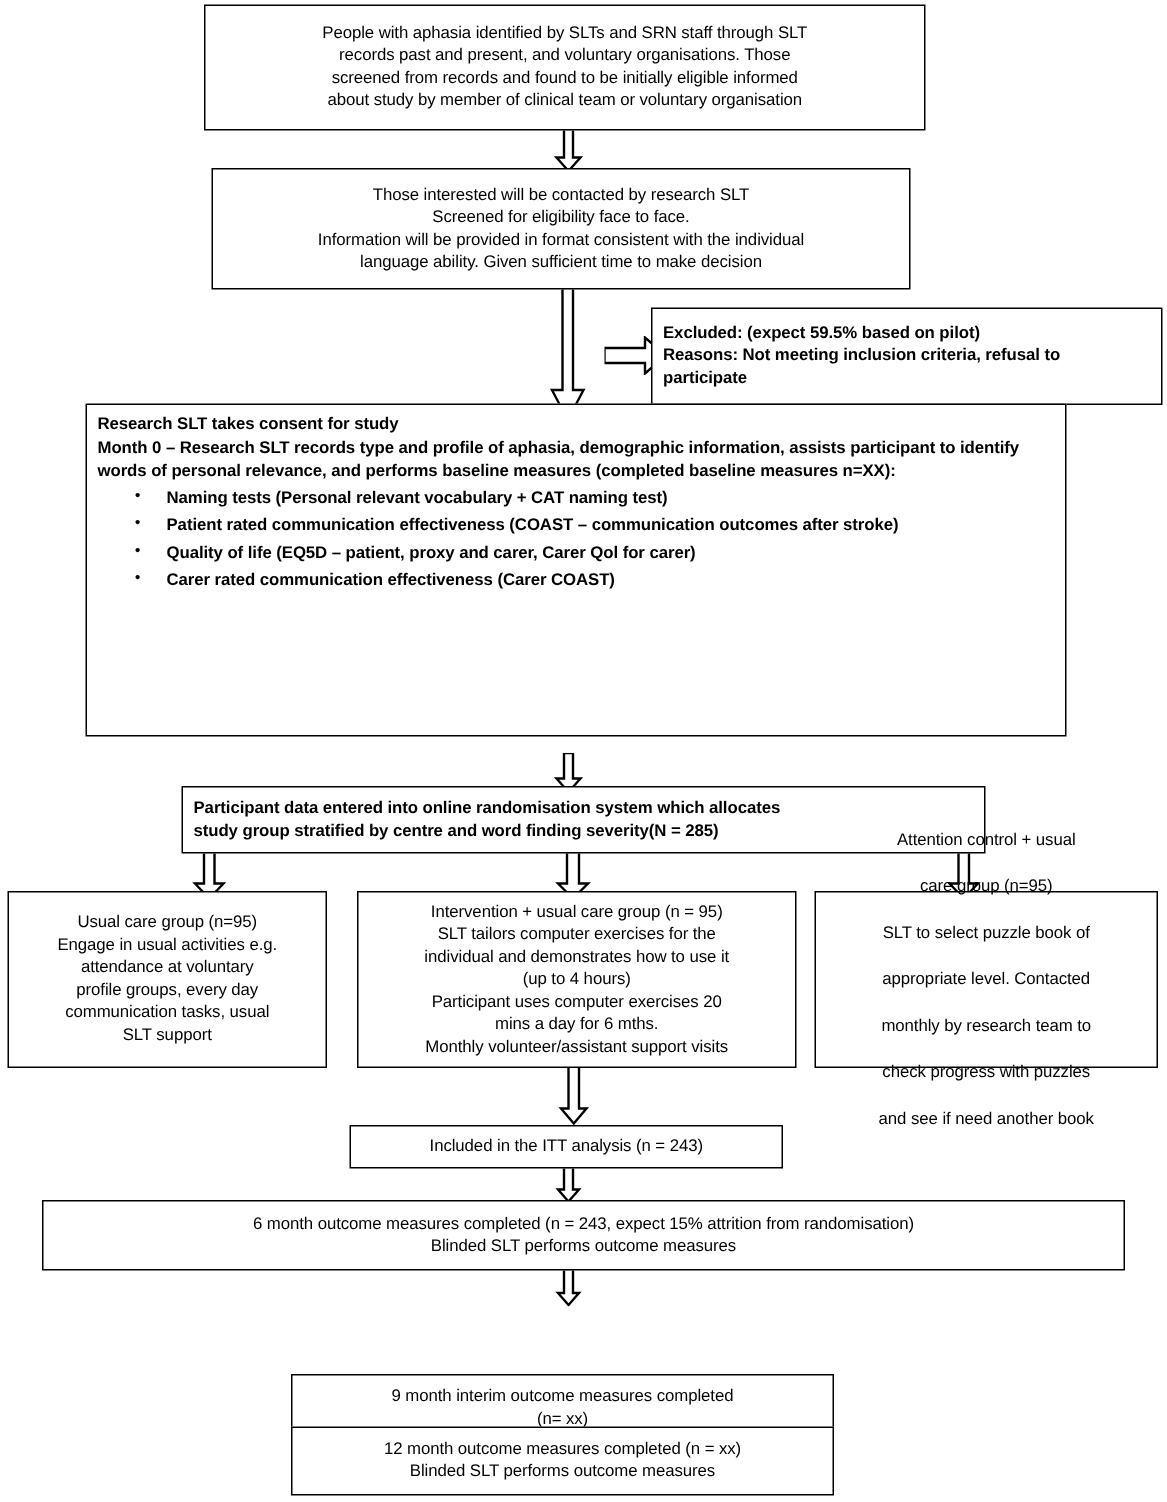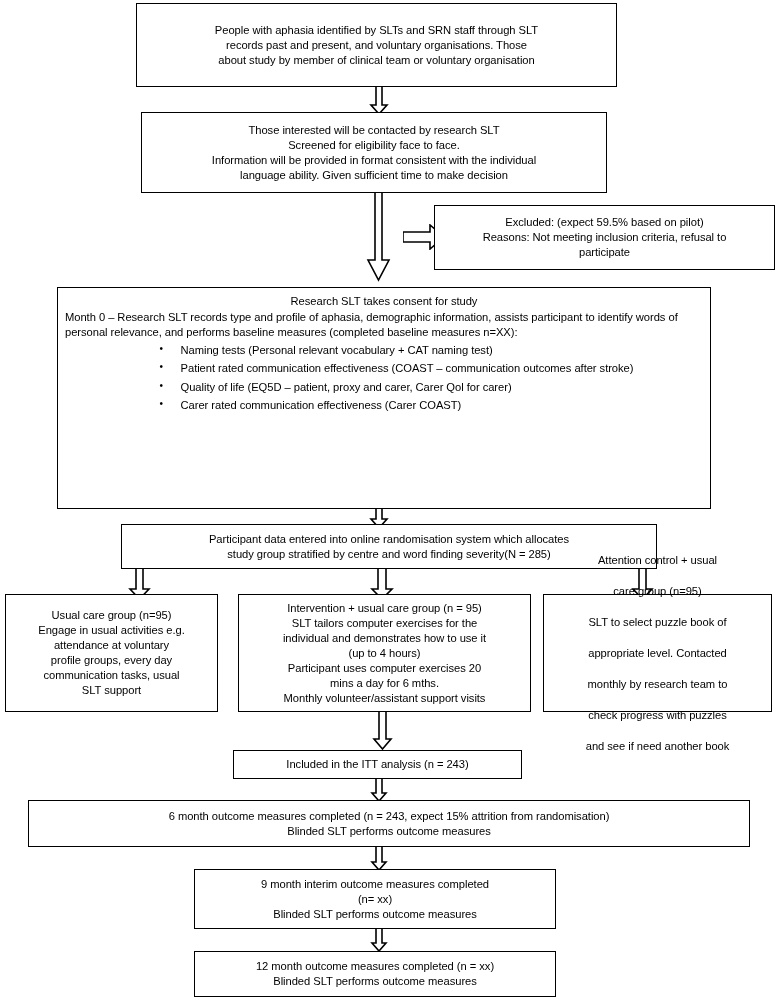--- a/index.html
+++ b/index.html
@@ -28,21 +28,21 @@
     display: flex;
     flex-direction: column;
     justify-content: center;
     font-size: 11.2px;
     line-height: 1.34;
     letter-spacing: -0.05px;
     padding: 3px 7px;
     z-index: 3;
   }
   .box.center { text-align: center; align-items: center; }
-  .box.left   { text-align: left;   align-items: center; }
+  .box.left   { text-align: left;   align-items: flex-start; font-weight: bold; }
   .box p { margin: 0; }
 
   
   ul.bullets {
     margin: 3px 0 0 0;
     padding: 0 0 0 46px;
     list-style: none;
   }
   ul.bullets li {
     position: relative;
@@ -72,20 +72,21 @@
   }
 </style>
 </head>
 <body>
 
 <div id="canvas">
 
   <div class="box center" style="left:136px; top:3px; width:481px; height:84px;">
     <p>People with aphasia identified by SLTs and SRN staff through SLT</p>
     <p>records past and present, and voluntary organisations. Those</p>
+    <p>screened from records and found to be initially eligible informed</p>
     <p>about study by member of clinical team or voluntary organisation</p>
   </div>
 
   <div class="arrow" style="left:368px; top:86px; width:22px; height:29px;">
     <svg viewBox="0 0 22 29" width="22" height="29">
       <path d="M8 0 L14 0 L14 19 L19 19 L11 28 L3 19 L8 19 Z"></path>
     </svg>
   </div>
 
   <div class="box center" style="left:141px; top:112px; width:466px; height:81px;">
@@ -106,21 +107,21 @@
       <path d="M0 8 L27 8 L27 1 L41 13 L27 25 L27 18 L0 18 Z"></path>
     </svg>
   </div>
 
   <div class="box left" style="left:434px; top:205px; width:341px; height:65px;">
     <p>Excluded: (expect 59.5% based on pilot)</p>
     <p>Reasons: Not meeting inclusion criteria, refusal to</p>
     <p>participate</p>
   </div>
 
-  <div class="box left" style="left:57px; top:287px; width:654px; height:222px; justify-content:flex-start; padding-top:6px;">
+  <div class="box left" style="left:57px; top:269px; width:654px; height:222px; justify-content:flex-start; padding-top:6px;">
     <p>Research SLT takes consent for study</p>
     <p style="margin-top:1px;">Month 0 – Research SLT records type and profile of aphasia, demographic information, assists participant to identify words of personal relevance,  and  performs baseline measures (completed baseline measures n=XX):</p>
     <ul class="bullets">
       <li>Naming tests (Personal relevant vocabulary + CAT naming test)</li>
       <li>Patient rated communication effectiveness (COAST – communication outcomes after stroke)</li>
       <li>Quality of life (EQ5D – patient, proxy and carer, Carer Qol for carer)</li>
       <li>Carer rated communication effectiveness (Carer COAST)</li>
     </ul>
   </div>
 
@@ -200,21 +201,21 @@
     <p>6 month outcome measures completed (n = 243, expect 15% attrition from randomisation)</p>
     <p>Blinded SLT performs outcome measures</p>
   </div>
 
   <div class="arrow" style="left:369px; top:846px; width:20px; height:25px;">
     <svg viewBox="0 0 20 25" width="20" height="25">
       <path d="M7 0 L13 0 L13 16 L17 16 L10 24 L3 16 L7 16 Z"></path>
     </svg>
   </div>
 
-  <div class="box center" style="left:194px; top:869px; width:362px; height:60px;">
+  <div class="box center" style="left:194px; top:916px; width:362px; height:60px;">
     <p>9 month interim outcome measures completed</p>
     <p>(n= xx)</p>
     <p>Blinded SLT performs outcome measures</p>
   </div>
 
   <div class="arrow" style="left:369px; top:928px; width:20px; height:24px;">
     <svg viewBox="0 0 20 24" width="20" height="24">
       <path d="M7 0 L13 0 L13 15 L17 15 L10 23 L3 15 L7 15 Z"></path>
     </svg>
   </div>

